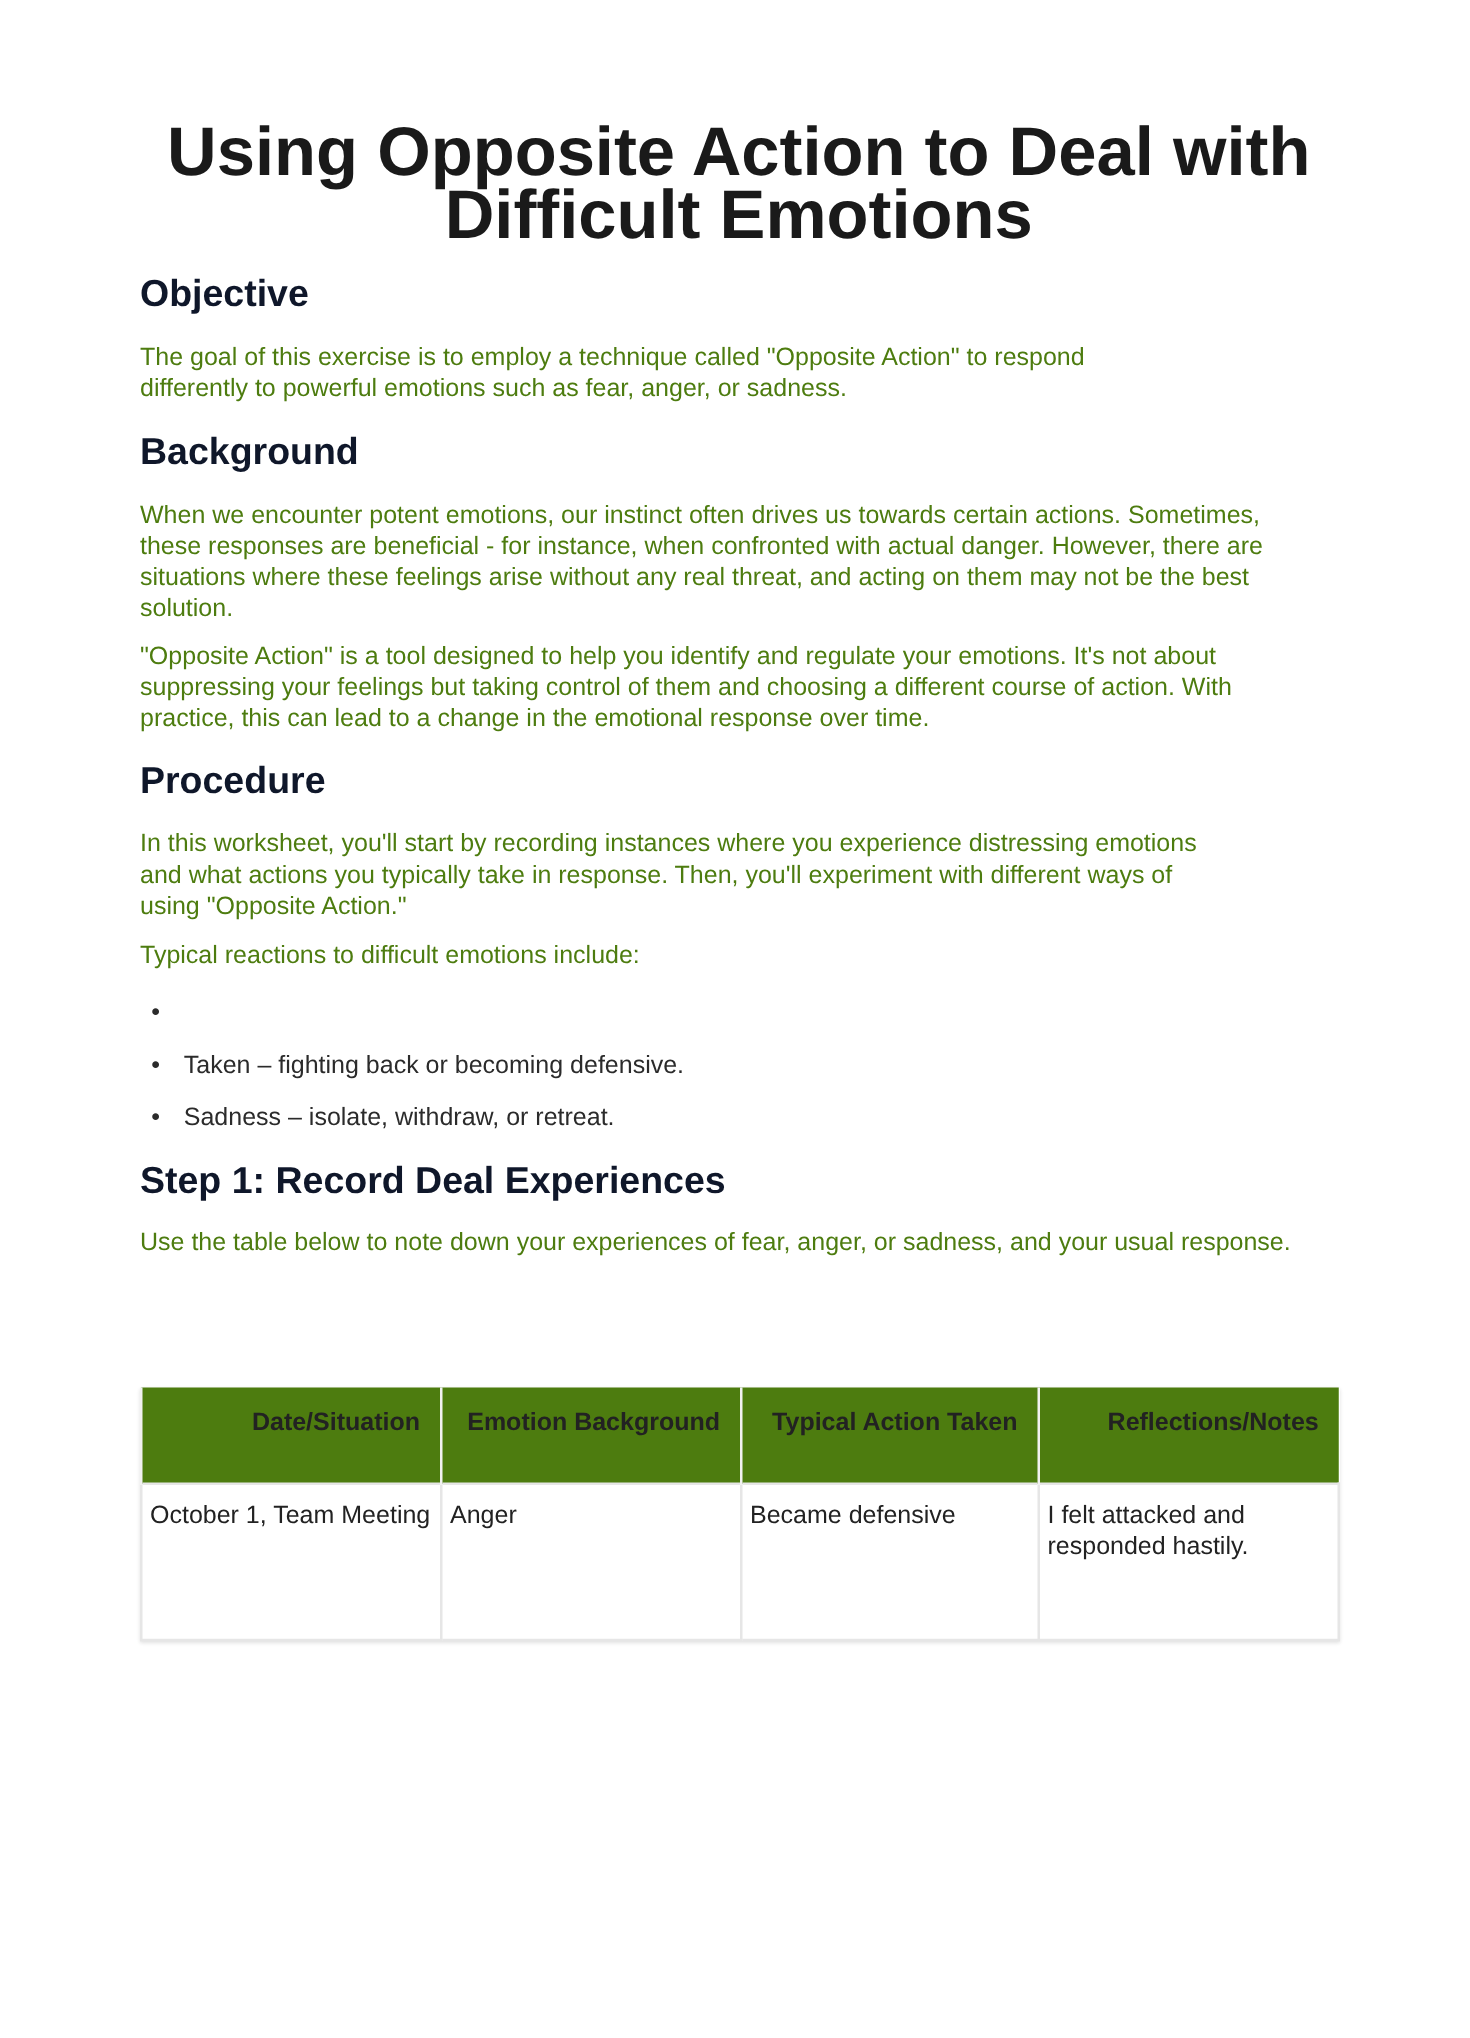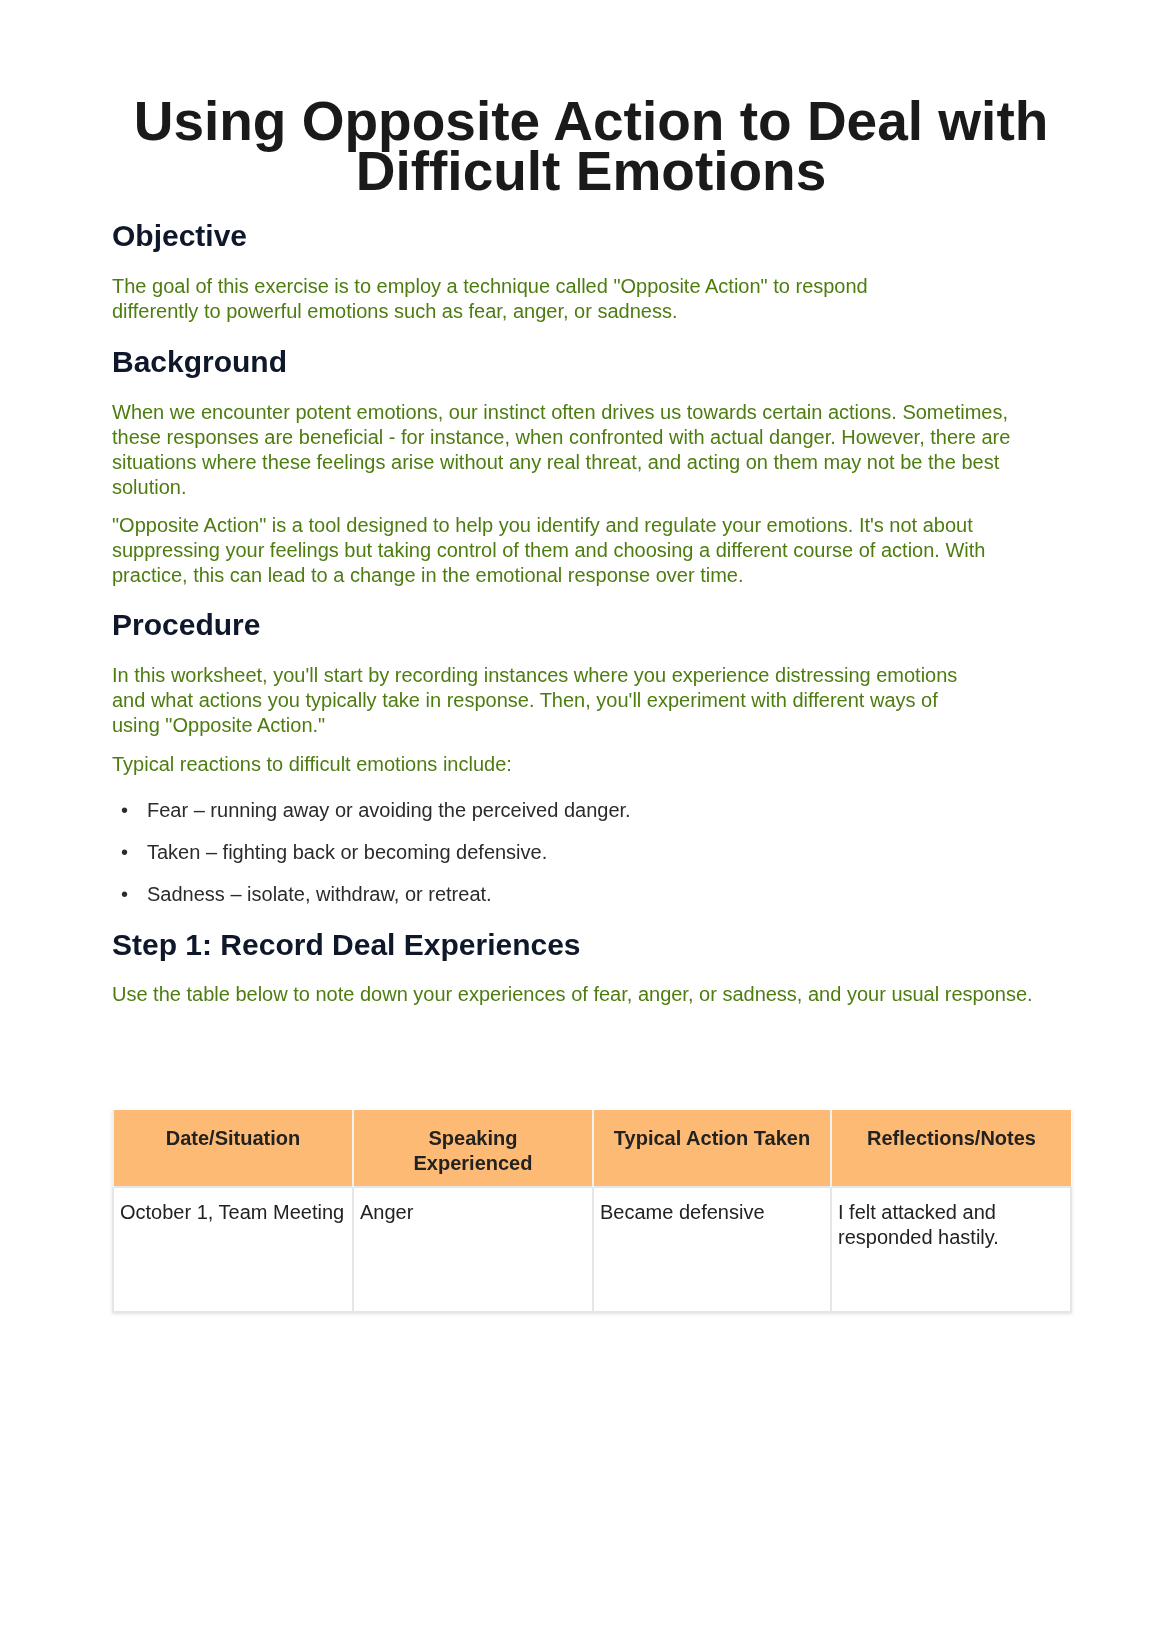--- a/index.html
+++ b/index.html
@@ -8,21 +8,21 @@
   .page { position: absolute; left: 112px; top: 0; width: 958px; }
   h1 { position: absolute; left: 0; top: 96px; width: 958px; margin: 0;
        text-align: center; font-size: 55px; line-height: 50px; font-weight: bold; color: #1a1a1a; }
   h2 { position: absolute; left: 0; margin: 0; font-size: 30px; font-weight: bold; color: #0f172a; line-height: 28px; }
   p { position: absolute; left: 0; margin: 0; font-size: 20px; line-height: 25px; color: #4d7c0f; width: 950px; }
   ul { position: absolute; left: 0; margin: 0; padding: 0; list-style: none; }
   ul li { position: relative; padding-left: 35px; font-size: 20px; line-height: 25px; color: #2b2b2b; height: 42px; }
   ul li .bullet { position: absolute; left: 9px; top: 0; }
   table { position: absolute; left: 0; top: 1110px; width: 958px; border-collapse: collapse;
           table-layout: fixed; box-shadow: 0 1px 3px rgba(0,0,0,0.12); }
-  th { background: #fdba74; font-size: 20px; font-weight: bold; color: #222; text-align: center;
+  th { background: #4d7c0f; font-size: 20px; font-weight: bold; color: #222; text-align: right;
        vertical-align: top; padding: 16px 16px 10px 16px; line-height: 25px; height: 50px; border-left: 2px solid #f1f1f1; }
   td { font-size: 20px; line-height: 25px; color: #222; vertical-align: top; padding: 12px 6px; height: 99px;
        border: 2px solid #e6e6e6; }
   col.c1 { width: 240px; } col.c2 { width: 240px; } col.c3 { width: 238px; } col.c4 { width: 240px; }
 </style>
 </head>
 <body>
 
 <div class="page">
   <h1>Using Opposite Action to Deal with Difficult Emotions</h1>
@@ -32,39 +32,39 @@
 
   <h2 style="top:348px">Background</h2>
   <p style="top:400px; width:925px">When we encounter potent emotions, our instinct often drives us towards certain actions. Sometimes, these responses are beneficial - for instance, when confronted with actual danger. However, there are situations where these feelings arise without any real threat, and acting on them may not be the best solution.</p>
   <p style="top:513px; width:925px">"Opposite Action" is a tool designed to help you identify and regulate your emotions. It's not about suppressing your feelings but taking control of them and choosing a different course of action. With practice, this can lead to a change in the emotional response over time.</p>
 
   <h2 style="top:611px">Procedure</h2>
   <p style="top:663px; width:850px">In this worksheet, you'll start by recording instances where you experience distressing emotions and what actions you typically take in response. Then, you'll experiment with different ways of using "Opposite Action."</p>
   <p style="top:752px">Typical reactions to difficult emotions include:</p>
 
   <ul style="top:798px">
-    <li><span class="bullet">•</span><span>Fear – running away or avoiding the perceived danger.</span></li>
+    <li><span class="bullet">•</span></li>
     <li><span class="bullet">•</span><span>Taken – fighting back or becoming defensive.</span></li>
     <li><span class="bullet">•</span><span>Sadness – isolate, withdraw, or retreat.</span></li>
   </ul>
 
   <h2 style="top:931px">Step 1: Record Deal Experiences</h2>
   <p style="top:982px; width:935px">Use the table below to note down your experiences of fear, anger, or sadness, and your usual response.</p>
 
   <table>
     <colgroup>
         <col class="c1">
         <col class="c2">
         <col class="c3">
         <col class="c4">
       </colgroup>
     <thead>
       <tr>
         <th>Date/Situation</th>
-        <th>Speaking Experienced</th>
+        <th>Emotion Background</th>
         <th>Typical Action Taken</th>
         <th style="padding-left:16px">Reflections/Notes</th>
       </tr>
     </thead>
     <tbody>
       <tr>
         <td>October 1, Team Meeting</td>
         <td>Anger</td>
         <td>Became defensive</td>
         <td>I felt attacked and responded hastily.</td>

